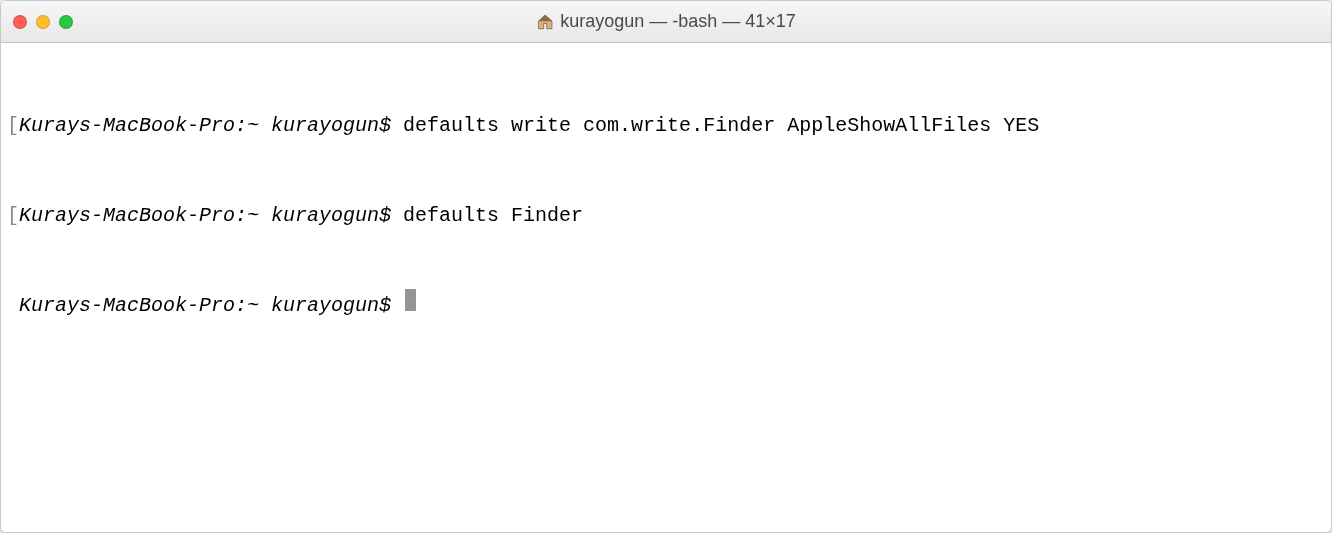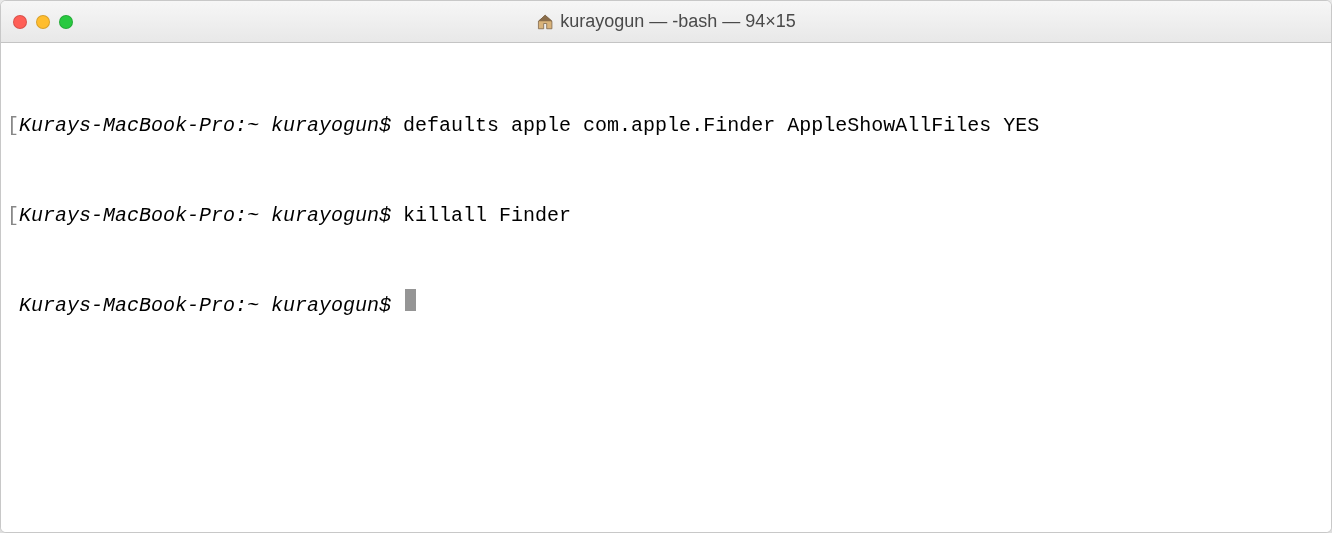--- a/index.html
+++ b/index.html
@@ -105,27 +105,27 @@
       <div class="traffic-light minimize-btn"></div>
       <div class="traffic-light maximize-btn"></div>
     </div>
     <div class="title-center">
       <span>
         <svg class="home-icon-svg" viewBox="0 0 24 24" fill="none">
           <path d="M3 11 L12 3 L21 11 L21 21 L14 21 L14 14 L10 14 L10 21 L3 21 Z" fill="#d9b37a" stroke="#7a6246" stroke-width="1"></path>
           <path d="M3 11 L12 3 L21 11" fill="#8a6d4a" stroke="#7a6246" stroke-width="1"></path>
         </svg>
       </span>
-      <span>kurayogun — -bash — 94×15</span>
+      <span>kurayogun — -bash — 41×17</span>
     </div>
   </div>
   <div class="terminal-area">
     <div class="line">
-      <span class="bracket">[</span><span class="prompt-text">Kurays-MacBook-Pro:~ kurayogun$ </span><span class="command-text">defaults apple com.apple.Finder AppleShowAllFiles YES</span>
+      <span class="bracket">[</span><span class="prompt-text">Kurays-MacBook-Pro:~ kurayogun$ </span><span class="command-text">defaults write com.write.Finder AppleShowAllFiles YES</span>
     </div>
     <div class="line">
-      <span class="bracket">[</span><span class="prompt-text">Kurays-MacBook-Pro:~ kurayogun$ </span><span class="command-text">killall Finder</span>
+      <span class="bracket">[</span><span class="prompt-text">Kurays-MacBook-Pro:~ kurayogun$ </span><span class="command-text">defaults Finder</span>
     </div>
     <div class="line">
       <span class="bracket"> </span><span class="prompt-text">Kurays-MacBook-Pro:~ kurayogun$ </span><span class="command-text"></span><span class="cursor-block"></span>
     </div>
   </div>
 </div>
 
 </body></html>

